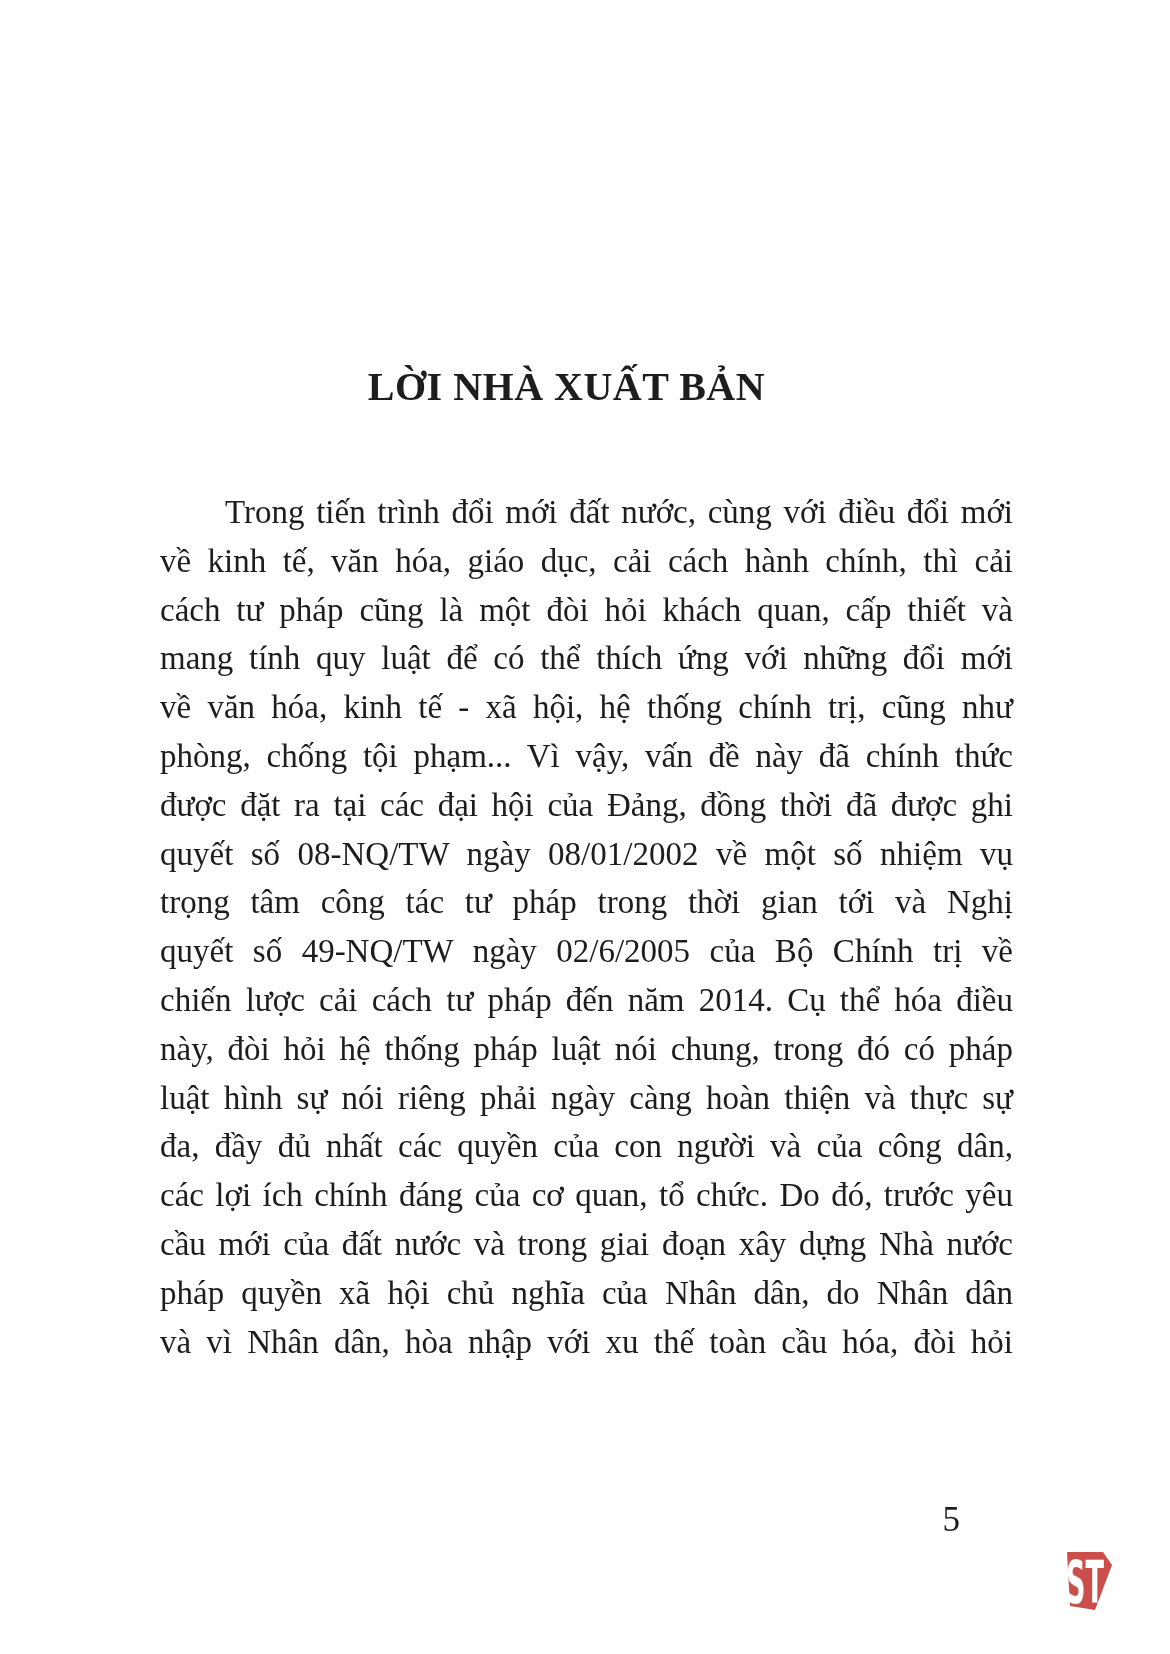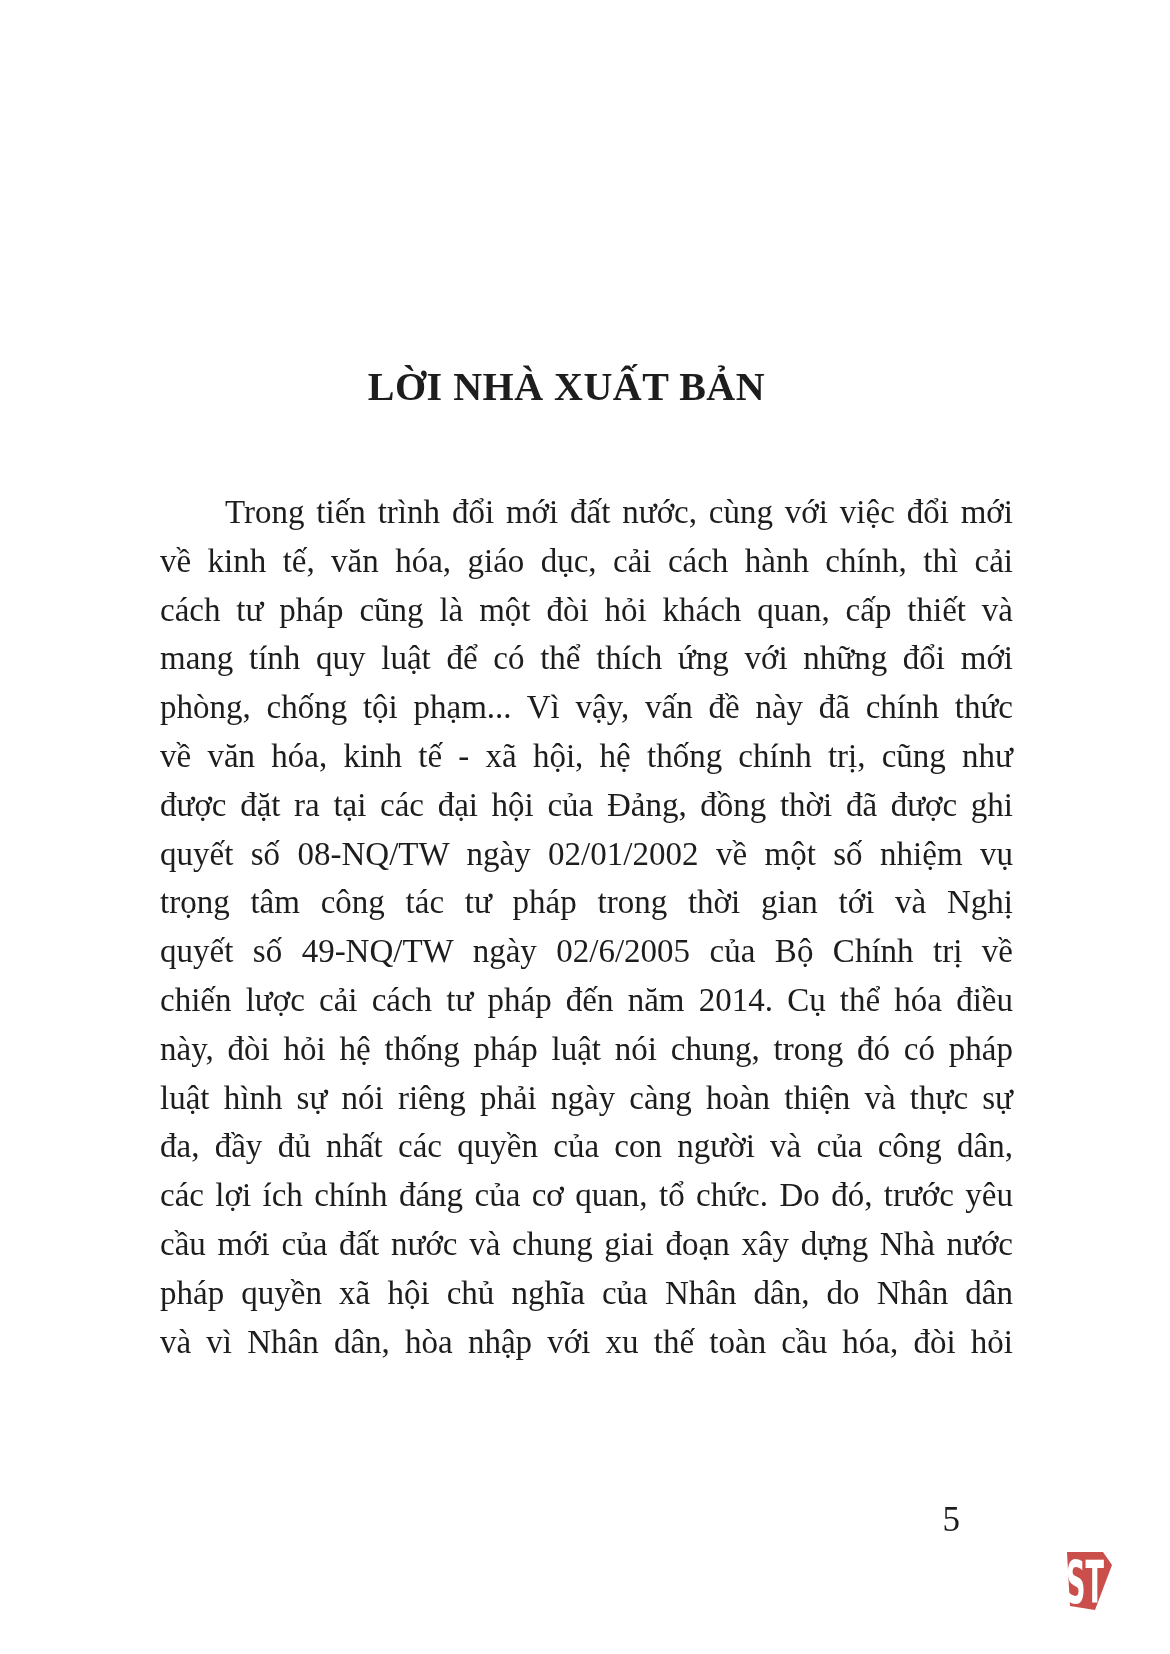--- a/index.html
+++ b/index.html
@@ -66,36 +66,36 @@
   }
 </style>
 </head>
 <body>
 
 <div class="page">
 
   <h1 class="chapter-title">LỜI NHÀ XUẤT BẢN</h1>
 
   <div class="body-paragraph">
-      <div class="body-line first">Trong tiến trình đổi mới đất nước, cùng với việc đổi mới</div>
+      <div class="body-line first">Trong tiến trình đổi mới đất nước, cùng với điều đổi mới</div>
       <div class="body-line">về kinh tế, văn hóa, giáo dục, cải cách hành chính, thì cải</div>
       <div class="body-line">cách tư pháp cũng là một đòi hỏi khách quan, cấp thiết và</div>
       <div class="body-line">mang tính quy luật để có thể thích ứng với những đổi mới</div>
+      <div class="body-line">về văn hóa, kinh tế - xã hội, hệ thống chính trị, cũng như</div>
       <div class="body-line">phòng, chống tội phạm... Vì vậy, vấn đề này đã chính thức</div>
-      <div class="body-line">về văn hóa, kinh tế - xã hội, hệ thống chính trị, cũng như</div>
       <div class="body-line">được đặt ra tại các đại hội của Đảng, đồng thời đã được ghi</div>
-      <div class="body-line">quyết số 08-NQ/TW ngày 02/01/2002 về một số nhiệm vụ</div>
+      <div class="body-line">quyết số 08-NQ/TW ngày 08/01/2002 về một số nhiệm vụ</div>
       <div class="body-line">trọng tâm công tác tư pháp trong thời gian tới và Nghị</div>
       <div class="body-line">quyết số 49-NQ/TW ngày 02/6/2005 của Bộ Chính trị về</div>
       <div class="body-line">chiến lược cải cách tư pháp đến năm 2014. Cụ thể hóa điều</div>
       <div class="body-line">này, đòi hỏi hệ thống pháp luật nói chung, trong đó có pháp</div>
       <div class="body-line">luật hình sự nói riêng phải ngày càng hoàn thiện và thực sự</div>
       <div class="body-line">đa, đầy đủ nhất các quyền của con người và của công dân,</div>
       <div class="body-line">các lợi ích chính đáng của cơ quan, tổ chức. Do đó, trước yêu</div>
-      <div class="body-line">cầu mới của đất nước và chung giai đoạn xây dựng Nhà nước</div>
+      <div class="body-line">cầu mới của đất nước và trong giai đoạn xây dựng Nhà nước</div>
       <div class="body-line">pháp quyền xã hội chủ nghĩa của Nhân dân, do Nhân dân</div>
       <div class="body-line">và vì Nhân dân, hòa nhập với xu thế toàn cầu hóa, đòi hỏi</div>
     </div>
 
   <div class="page-number">5</div>
 
   <svg class="publisher-logo" viewBox="0 0 53 61" xmlns="http://www.w3.org/2000/svg">
     <polygon points="8,2 44,2 53,15 36,60 11,56" fill="#CA4E49" class="logo-shape"></polygon>
     <text x="26" y="53" text-anchor="middle" font-family="DejaVu Sans, sans-serif" font-size="58" font-weight="bold" fill="#ffffff" textLength="38" lengthAdjust="spacingAndGlyphs">ST</text>
   </svg>

